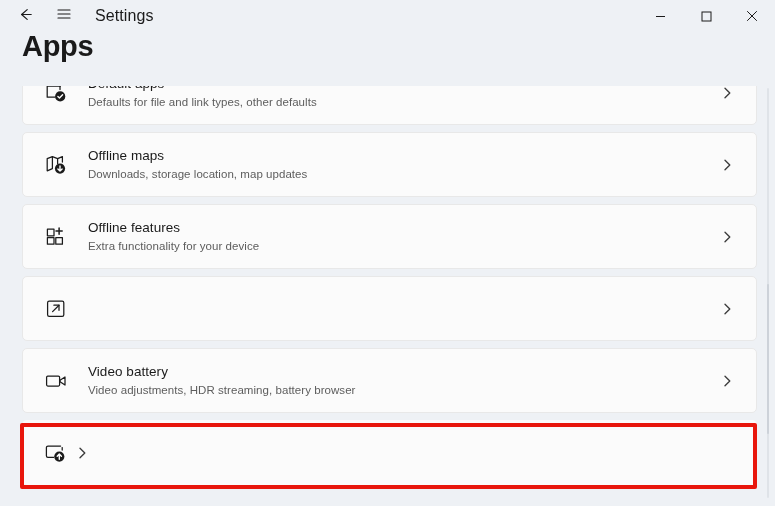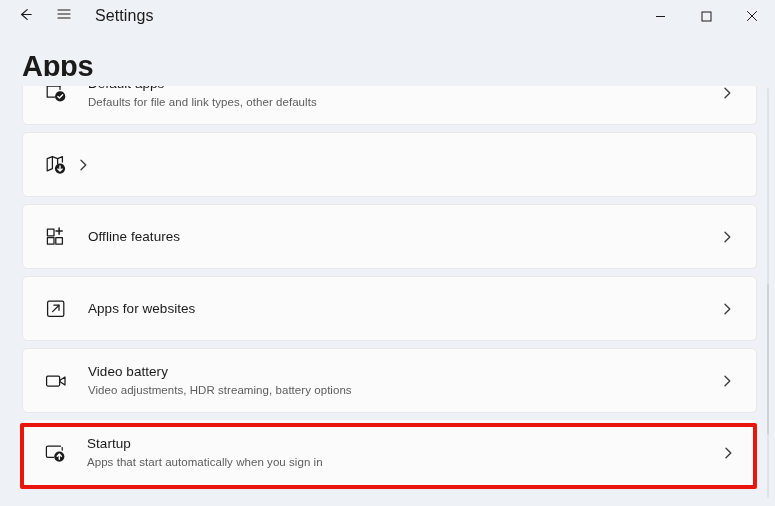--- a/index.html
+++ b/index.html
@@ -63,21 +63,21 @@
     align-items: center;
     justify-content: center;
     color: #1b1b1b;
   }
   .win-ctrl svg { display: block; }
 
   
   .page-title {
     position: absolute;
     left: 22px;
-    top: 48px;
+    top: 28px;
     font-size: 29px;
     font-weight: bold;
     color: #1a1a1a;
     letter-spacing: -0.3px;
     line-height: 36px;
   }
 
   
   .content {
     position: absolute;
@@ -275,91 +275,91 @@
         <div class="card">
           <div class="card-icon">
             <svg width="24" height="24" viewBox="0 0 24 24">
               <path d="M3.2 5.6 L8.4 3.6 V15.6 L3.2 17.8 Z" stroke="#1b1b1b" stroke-width="1.25" fill="none" stroke-linecap="round" stroke-linejoin="round"></path>
               <path d="M8.4 3.6 L13.6 5.6 V10.4" stroke="#1b1b1b" stroke-width="1.25" fill="none" stroke-linecap="round" stroke-linejoin="round"></path>
               <path d="M13.6 5.6 L18.4 3.6 V9.0" stroke="#1b1b1b" stroke-width="1.25" fill="none" stroke-linecap="round" stroke-linejoin="round"></path>
               <circle cx="16.0" cy="15.6" r="5.1" fill="#1b1b1b"></circle>
               <path d="M16.0 12.9 V18.0 M13.9 16.0 L16.0 18.1 L18.1 16.0" stroke="#ffffff" stroke-width="1.4" fill="none" stroke-linecap="round" stroke-linejoin="round"></path>
             </svg>
           </div>
+          <div class="card-text">
+            <div class="card-title">Offline maps</div>
+            <div class="card-sub">Downloads, storage location, map updates</div>
+          </div>
           <div class="chevron">
             <svg width="14" height="14" viewBox="0 0 14 14">
               <path d="M5.0 2.2 L9.8 7.0 L5.0 11.8" stroke="#3c3c3c" stroke-width="1.35" fill="none" stroke-linecap="round" stroke-linejoin="round"></path>
             </svg>
           </div>
         </div>
         <div class="card">
           <div class="card-icon">
             <svg width="24" height="24" viewBox="0 0 24 24">
               <rect x="3.4" y="4.2" width="6.6" height="6.6" stroke="#1b1b1b" stroke-width="1.25" fill="none" stroke-linecap="round" stroke-linejoin="round"></rect>
               <rect x="3.4" y="12.6" width="6.6" height="6.6" stroke="#1b1b1b" stroke-width="1.25" fill="none" stroke-linecap="round" stroke-linejoin="round"></rect>
               <rect x="11.8" y="12.6" width="6.6" height="6.6" stroke="#1b1b1b" stroke-width="1.25" fill="none" stroke-linecap="round" stroke-linejoin="round"></rect>
               <path d="M15.1 3.0 V9.2 M12.0 6.1 H18.2" stroke="#1b1b1b" stroke-width="1.5" stroke-linecap="round"></path>
             </svg>
           </div>
           <div class="card-text">
             <div class="card-title">Offline features</div>
+            <div class="card-sub">Extra functionality for your device</div>
           </div>
           <div class="chevron">
             <svg width="14" height="14" viewBox="0 0 14 14">
               <path d="M5.0 2.2 L9.8 7.0 L5.0 11.8" stroke="#3c3c3c" stroke-width="1.35" fill="none" stroke-linecap="round" stroke-linejoin="round"></path>
             </svg>
           </div>
         </div>
         <div class="card">
           <div class="card-icon">
             <svg width="24" height="24" viewBox="0 0 24 24">
               <rect x="3.6" y="4.2" width="16.2" height="15.2" rx="1.6" stroke="#1b1b1b" stroke-width="1.25" fill="none" stroke-linecap="round" stroke-linejoin="round"></rect>
               <path d="M8.6 14.6 L15.0 8.2" stroke="#1b1b1b" stroke-width="1.25" fill="none" stroke-linecap="round" stroke-linejoin="round"></path>
               <path d="M9.9 8.2 H15.0 V13.3" stroke="#1b1b1b" stroke-width="1.25" fill="none" stroke-linecap="round" stroke-linejoin="round"></path>
             </svg>
           </div>
           <div class="card-text">
-            <div class="card-title">Apps for websites</div>
           </div>
           <div class="chevron">
             <svg width="14" height="14" viewBox="0 0 14 14">
               <path d="M5.0 2.2 L9.8 7.0 L5.0 11.8" stroke="#3c3c3c" stroke-width="1.35" fill="none" stroke-linecap="round" stroke-linejoin="round"></path>
             </svg>
           </div>
         </div>
         <div class="card">
           <div class="card-icon">
             <svg width="24" height="24" viewBox="0 0 24 24">
               <rect x="2.6" y="7.0" width="13.0" height="10.0" rx="1.2" stroke="#1b1b1b" stroke-width="1.25" fill="none" stroke-linecap="round" stroke-linejoin="round"></rect>
               <path d="M16.0 11.2 L21.0 8.0 V16.0 L16.0 12.8 Z" stroke="#1b1b1b" stroke-width="1.25" fill="none" stroke-linecap="round" stroke-linejoin="round"></path>
             </svg>
           </div>
           <div class="card-text">
             <div class="card-title">Video battery</div>
-            <div class="card-sub">Video adjustments, HDR streaming, battery options</div>
+            <div class="card-sub">Video adjustments, HDR streaming, battery browser</div>
           </div>
           <div class="chevron">
             <svg width="14" height="14" viewBox="0 0 14 14">
               <path d="M5.0 2.2 L9.8 7.0 L5.0 11.8" stroke="#3c3c3c" stroke-width="1.35" fill="none" stroke-linecap="round" stroke-linejoin="round"></path>
             </svg>
           </div>
         </div>
         <div class="card highlighted">
           <div class="card-icon">
             <svg width="24" height="24" viewBox="0 0 24 24">
               <path d="M17.6 5.0 H5.0 A1.6 1.6 0 0 0 3.4 6.6 V14.8 A1.6 1.6 0 0 0 5.0 16.4 H10.6" stroke="#1b1b1b" stroke-width="1.25" fill="none" stroke-linecap="round" stroke-linejoin="round"></path>
               <path d="M19.2 6.6 V9.0" stroke="#1b1b1b" stroke-width="1.25" fill="none" stroke-linecap="round" stroke-linejoin="round"></path>
               <circle cx="16.3" cy="15.6" r="5.1" fill="#1b1b1b"></circle>
               <path d="M16.3 18.2 V13.1 M14.2 15.2 L16.3 13.1 L18.4 15.2" stroke="#ffffff" stroke-width="1.4" fill="none" stroke-linecap="round" stroke-linejoin="round"></path>
             </svg>
           </div>
-          <div class="card-text">
-            <div class="card-title">Startup</div>
-            <div class="card-sub">Apps that start automatically when you sign in</div>
-          </div>
           <div class="chevron">
             <svg width="14" height="14" viewBox="0 0 14 14">
               <path d="M5.0 2.2 L9.8 7.0 L5.0 11.8" stroke="#3c3c3c" stroke-width="1.35" fill="none" stroke-linecap="round" stroke-linejoin="round"></path>
             </svg>
           </div>
         </div>
       </div>
   </div>
 
   <div class="top-fade"></div>

